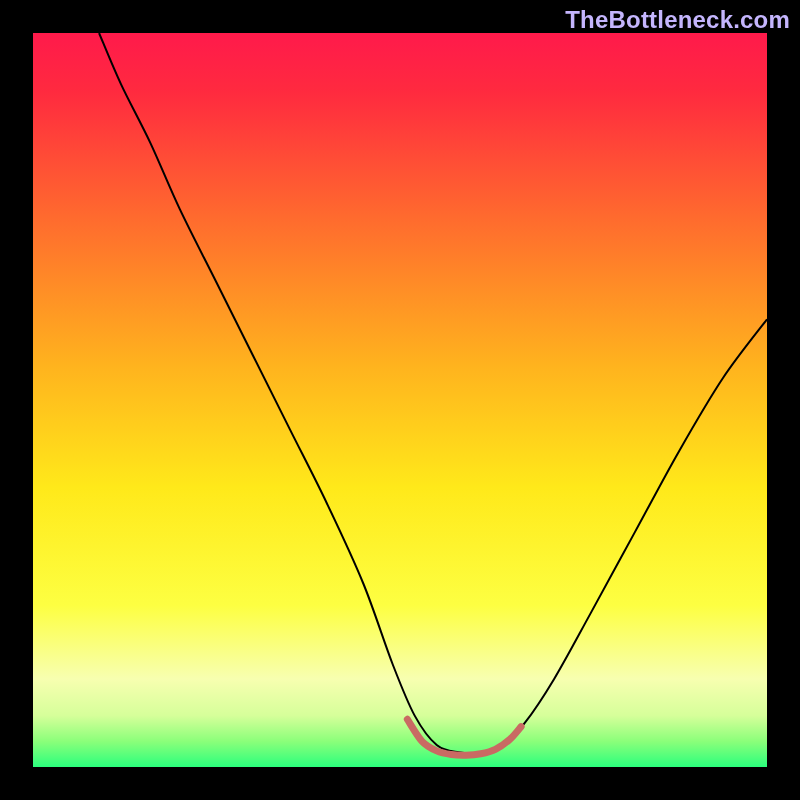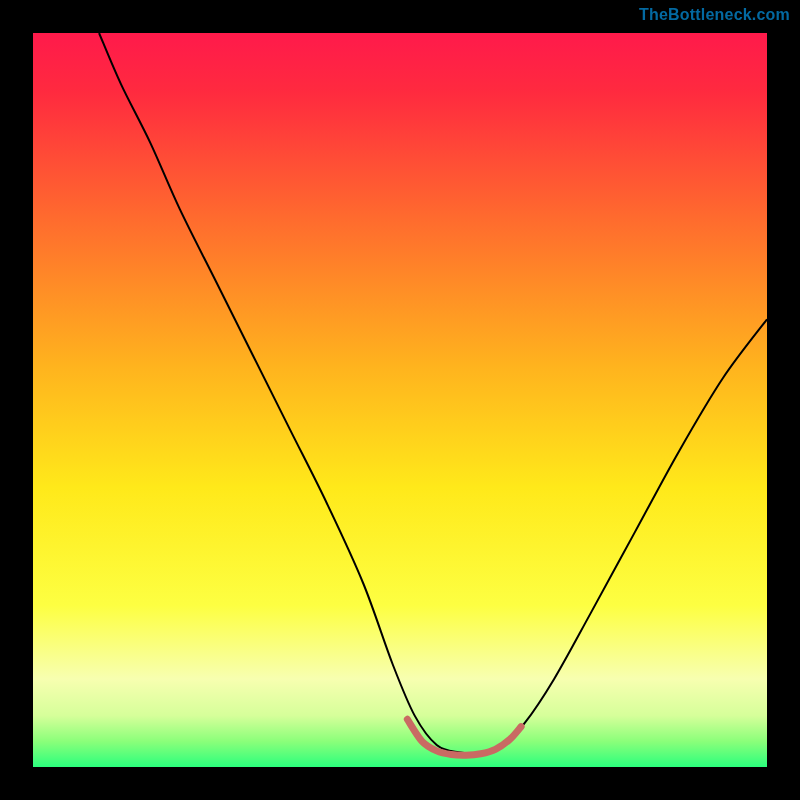--- a/index.html
+++ b/index.html
@@ -13,22 +13,22 @@
   }
   .container {
     position: relative;
     width: 800px;
     height: 800px;
   }
   .watermark {
     position: absolute;
     top: 6px;
     right: 10px;
-    color: #0369a1;
-    font-size: 16px;
+    color: #c4b5fd;
+    font-size: 24px;
     font-weight: 600;
     z-index: 10;
     letter-spacing: 0.2px;
   }
   .plot {
     position: absolute;
     left: 33px;
     top: 33px;
     width: 734px;
     height: 734px;

